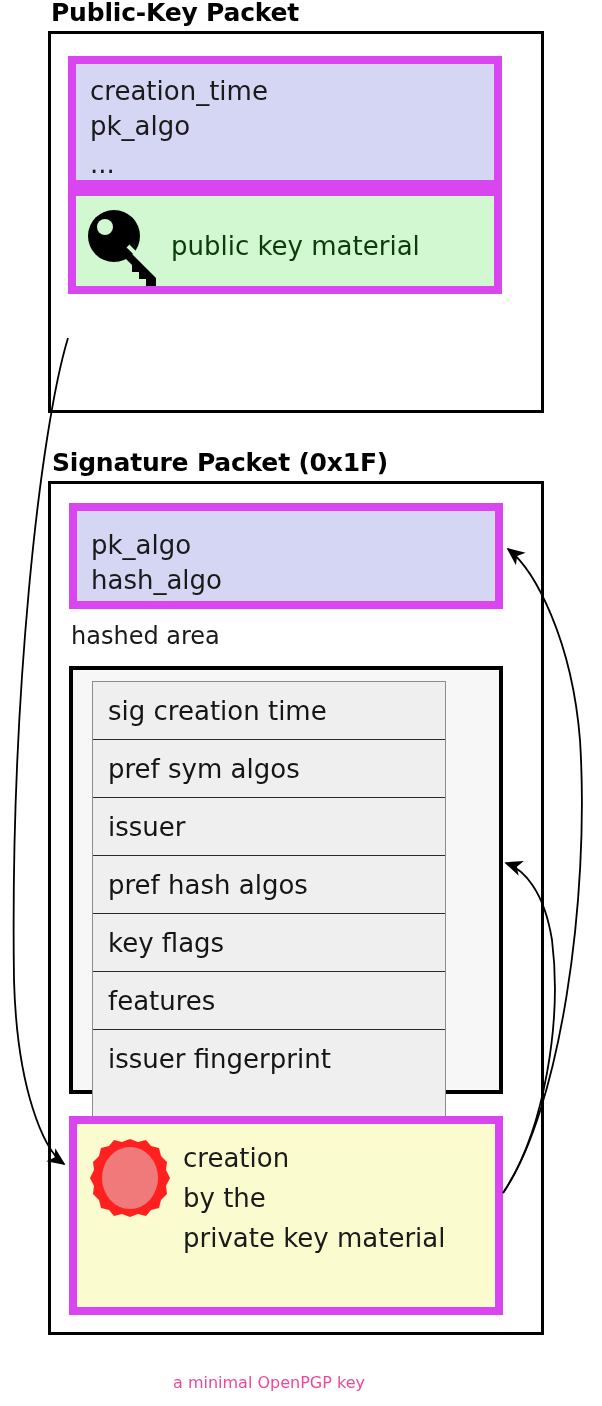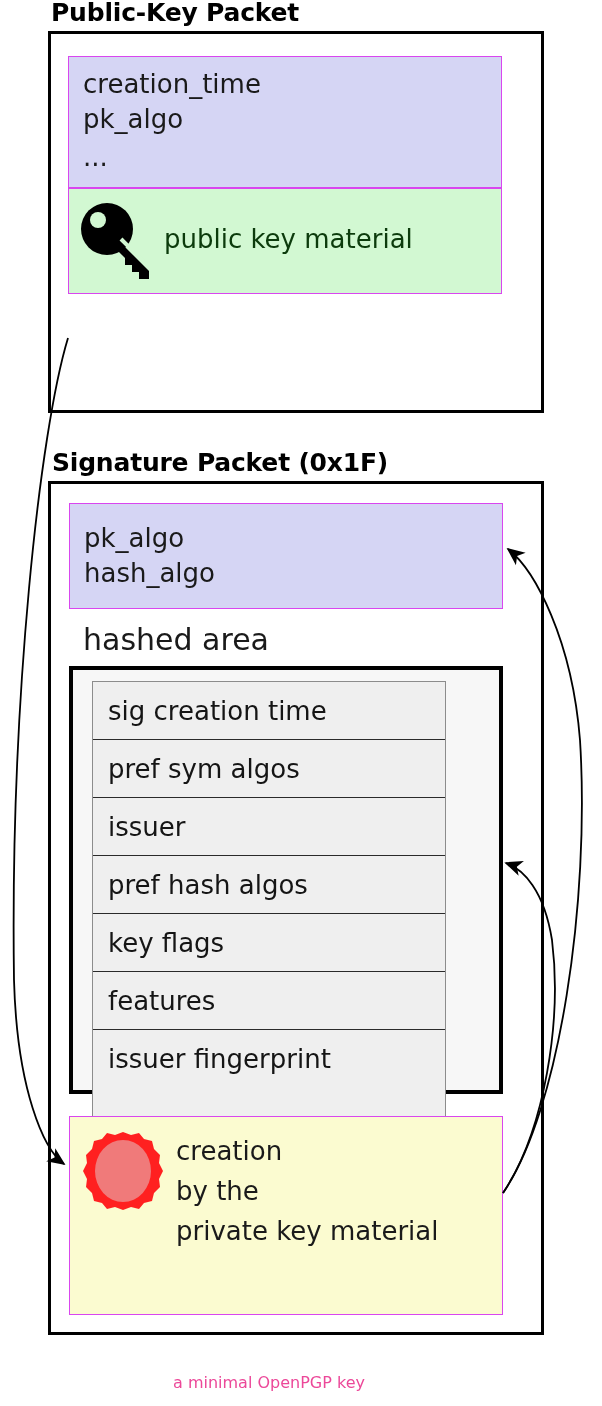--- a/index.html
+++ b/index.html
@@ -29,44 +29,43 @@
     position: absolute;
     font-weight: bold;
     font-size: 25px;
     color: #000000;
     letter-spacing: -0.2px;
     white-space: nowrap;
   }
   .field-box {
     position: absolute;
     box-sizing: border-box;
-    border: 1px solid #d946ef;
+    border: 8px solid #d946ef;
   }
   .lavender { background: #d5d5f4; }
   .green    { background: #d2f8d2; }
   .yellow   { background: #fbfbd0; }
 
   .field-text {
     position: absolute;
     font-size: 26px;
     color: #1a1a1a;
     line-height: 35px;
     white-space: pre;
   }
   .green-text {
     color: #0c3b0c;
   }
 
   
   .hashed-label {
     position: absolute;
-    font-size: 30px;
+    font-size: 24px;
     color: #1a1a1a;
     white-space: nowrap;
-    margin-left: 12px;
   }
   .hashed-box {
     position: absolute;
     box-sizing: border-box;
     border: 4px solid #000000;
     background: #f7f7f7;
   }
   .subpacket-list {
     position: absolute;
     box-sizing: border-box;

